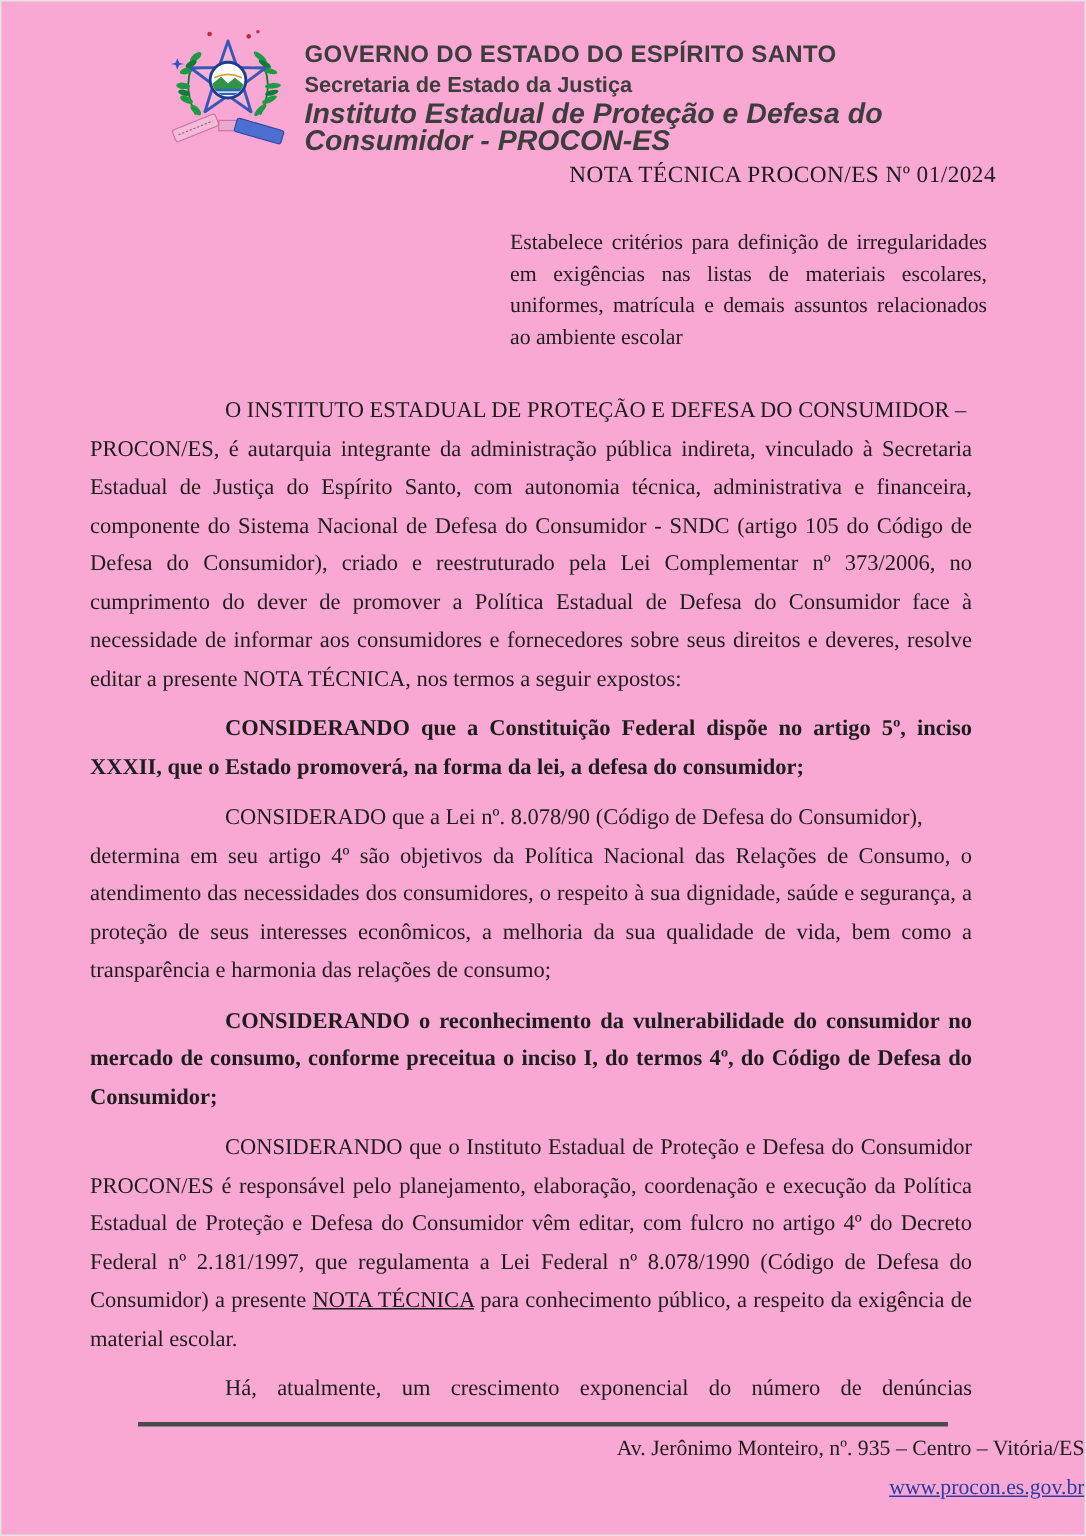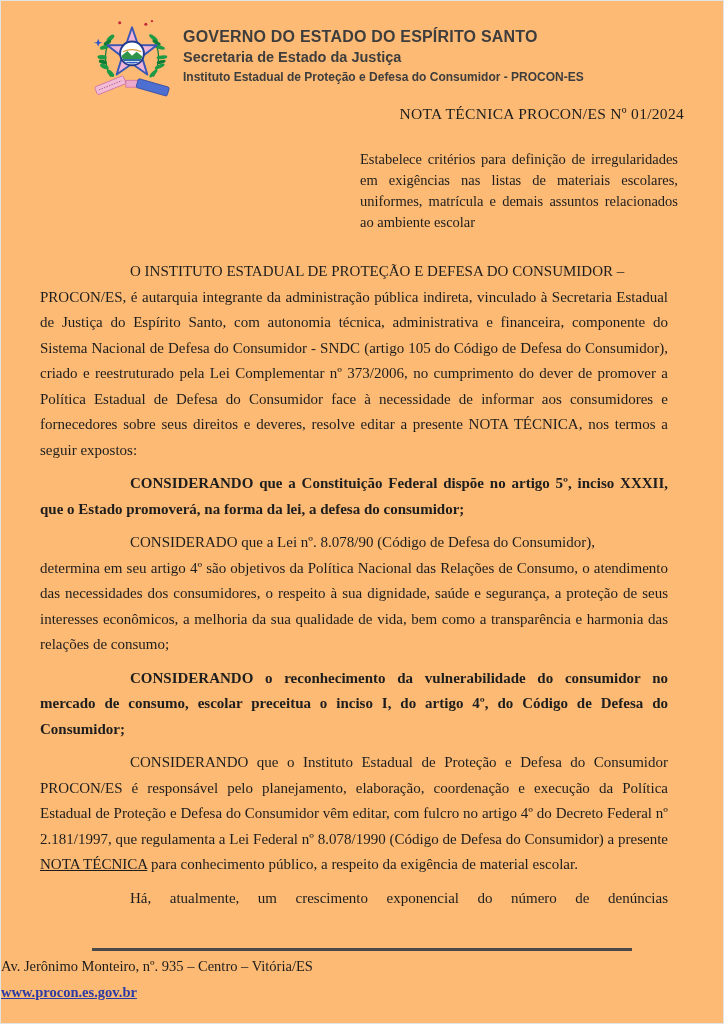--- a/index.html
+++ b/index.html
@@ -1,45 +1,45 @@
 <!DOCTYPE html>
 <html><head>
 <meta charset="utf-8">
 <style>
   html,body{margin:0;padding:0;background:#ffffff;}
   .page{
     width:724px;height:1024px;position:relative;box-sizing:border-box;
-    background:#fdba74;border:1px solid #e3e3e3;padding:0 39px;
+    background:#f9a8d4;border:1px solid #e3e3e3;padding:0 59px;
     font-family:"Liberation Serif", serif;color:#1d1d1d;overflow:hidden;
   }
   
   .header-row{display:flex;align-items:flex-start;gap:11px;margin:14px 0 0 52px;}
   .logo{flex:0 0 auto;}
   .logo svg{display:block;}
   .header-text{padding-top:12px;font-family:"Liberation Sans", sans-serif;color:#3d3d3d;}
   .h1{font-size:16px;font-weight:bold;letter-spacing:.2px;line-height:19px;}
   .h2{font-size:14.5px;font-weight:bold;line-height:18px;margin-top:2px;}
-  .h3{font-size:12px;font-weight:bold;line-height:18px;margin-top:2px;}
+  .h3{font-size:19px;font-weight:bold;font-style:italic;line-height:18px;margin-top:2px;}
   
   .doc-title{text-align:right;font-size:15.5px;letter-spacing:.3px;margin-top:4px;}
   .epigraph{width:318px;margin:26px 6px 0 auto;text-align:justify;font-size:14.5px;line-height:21px;}
   
   .body-text{margin-top:26px;}
   .para{font-size:15px;line-height:25.5px;text-align:justify;margin:0 16px 8px 0;}
   .first-line{padding-left:90px;}
   .first-line.stretch{text-align-last:justify;}
   .flow{text-indent:90px;font-weight:bold;}
   .last-line{text-indent:90px;text-align-last:justify;}
   .u{text-decoration:underline;}
   
-  .footer{position:absolute;left:0;right:0;bottom:22px;text-align:left;}
+  .footer{position:absolute;left:0;right:0;bottom:22px;text-align:right;}
   .footer-rule{width:540px;height:3px;background:#4a4a4a;margin:0 auto;}
   .footer-address{font-size:14.5px;margin-top:7px;}
   .footer-link{margin-top:8px;}
-  .footer-link a{color:#2b3aa5;text-decoration:underline;font-size:14.5px;font-weight:bold;}
+  .footer-link a{color:#2b3aa5;text-decoration:underline;font-size:14.5px;}
 </style>
 </head>
 <body>
 
 <div class="page">
 
   <div class="header-row">
     <div class="logo">
       <svg width="80" height="86" viewBox="0 0 104 112" xmlns="http://www.w3.org/2000/svg">
 
@@ -115,21 +115,21 @@
       <div class="cont">PROCON/ES, é autarquia integrante da administração pública indireta, vinculado à Secretaria Estadual de Justiça do Espírito Santo, com autonomia técnica, administrativa e financeira, componente do Sistema Nacional de Defesa do Consumidor - SNDC (artigo 105 do Código de Defesa do Consumidor), criado e reestruturado pela Lei Complementar nº 373/2006, no cumprimento do dever de promover a Política Estadual de Defesa do Consumidor face à necessidade de informar aos consumidores e fornecedores sobre seus direitos e deveres, resolve editar a presente NOTA TÉCNICA, nos termos a seguir expostos:</div>
     </div>
 
     <div class="para flow">CONSIDERANDO que a Constituição Federal dispõe no artigo 5º, inciso XXXII, que o Estado promoverá, na forma da lei, a defesa do consumidor;</div>
 
     <div class="para">
       <div class="first-line">CONSIDERADO que a Lei nº. 8.078/90 (Código de Defesa do Consumidor),</div>
       <div class="cont">determina em seu artigo 4º são objetivos da Política Nacional das Relações de Consumo, o atendimento das necessidades dos consumidores, o respeito à sua dignidade, saúde e segurança, a proteção de seus interesses econômicos, a melhoria da sua qualidade de vida, bem como a transparência e harmonia das relações de consumo;</div>
     </div>
 
-    <div class="para flow">CONSIDERANDO o reconhecimento da vulnerabilidade do consumidor no mercado de consumo, escolar preceitua o inciso I, do artigo 4º, do Código de Defesa do Consumidor;</div>
+    <div class="para flow">CONSIDERANDO o reconhecimento da vulnerabilidade do consumidor no mercado de consumo, conforme preceitua o inciso I, do termos 4º, do Código de Defesa do Consumidor;</div>
 
 
     <div class="para">
       <div class="first-line stretch">CONSIDERANDO que o Instituto Estadual de Proteção e Defesa do Consumidor</div>
       <div class="cont"><span>PROCON/ES é responsável pelo planejamento, elaboração, coordenação e execução da Política Estadual de Proteção e Defesa do Consumidor vêm editar, com fulcro no artigo 4º do Decreto Federal nº 2.181/1997, que regulamenta a Lei Federal nº 8.078/1990 (Código de Defesa do Consumidor) a presente </span><span class="u">NOTA TÉCNICA</span><span> para conhecimento público, a respeito da exigência de material escolar.</span></div>
     </div>
 
     <div class="para last-line">Há, atualmente, um crescimento exponencial do número de denúncias</div>
 
   </div>

